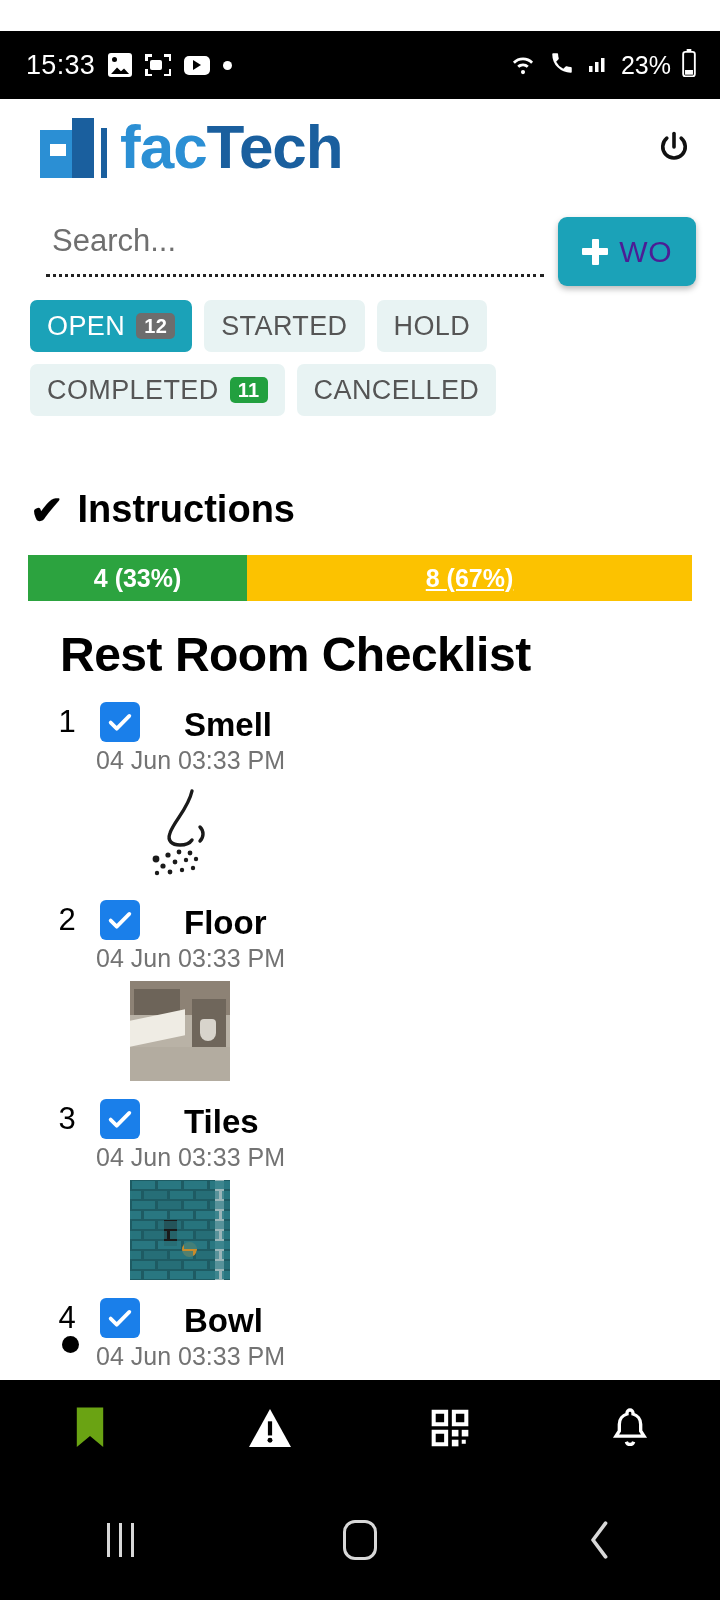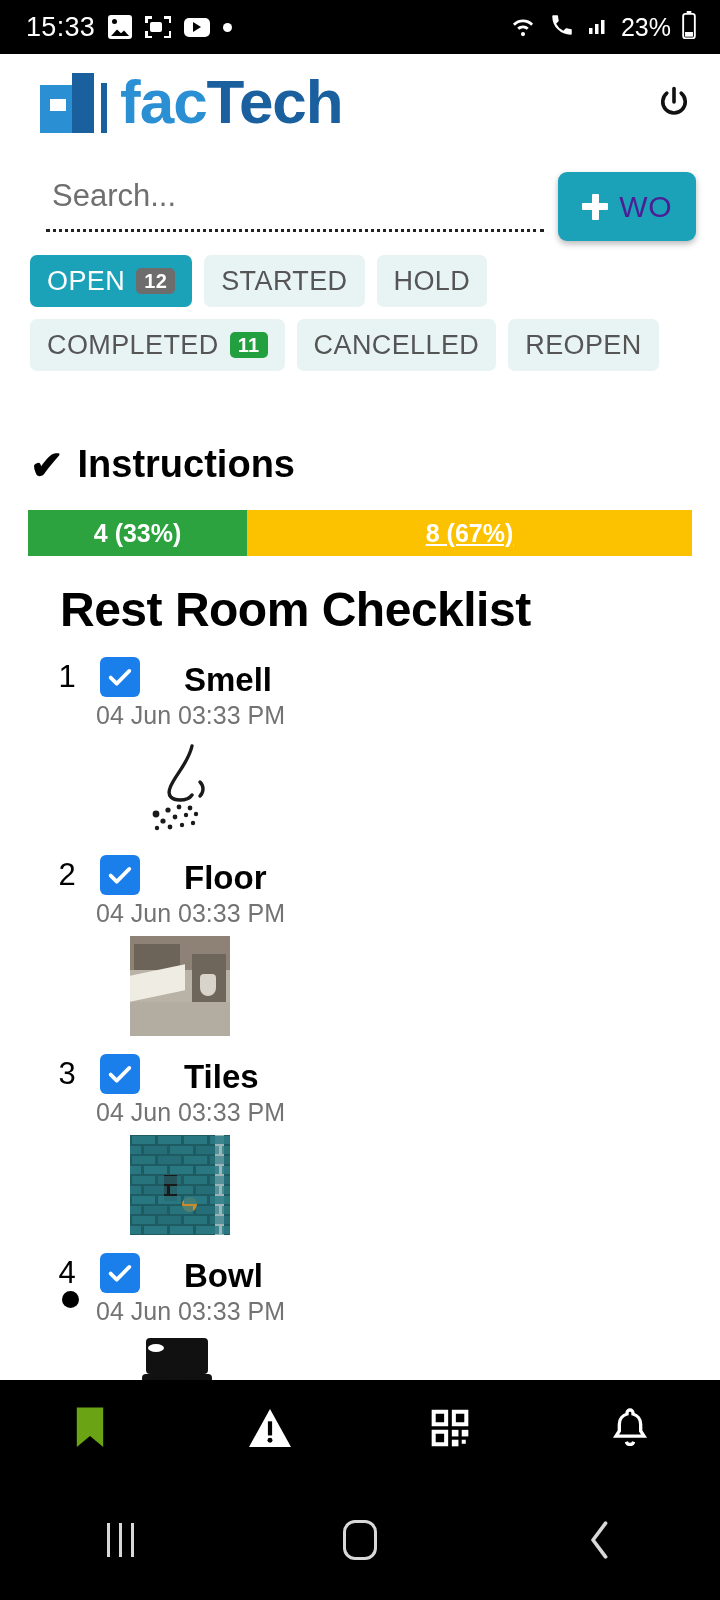--- a/index.html
+++ b/index.html
@@ -4,23 +4,24 @@
 <style>
   * { margin:0; padding:0; box-sizing:border-box; }
   html,body { width:720px; height:1600px; background:#fff; }
   body {
     font-family:"Liberation Sans", sans-serif;
     position:relative; overflow:hidden;
   }
 
   
   .statusbar{
-    height:54px; background:#000; color:#fff;
+    height:68px; background:#000; color:#fff;
     display:flex; align-items:center; justify-content:space-between;
     padding:0 22px 0 26px;
+    margin-top:31px;
   }
   .sb-left{ display:flex; align-items:center; gap:13px; }
   .sb-time{ font-size:27px; letter-spacing:.3px; }
   .sb-right{ display:flex; align-items:center; gap:9px; }
   .sb-batt{ font-size:25px; }
   .ic-photo{
     width:24px;height:24px;background:#fff;border-radius:3px;position:relative;
   }
   .ic-photo::after{
     content:"";position:absolute;left:3px;bottom:3px;width:18px;height:10px;
@@ -325,23 +326,20 @@
   </button>
   <button class="tab">
     <span>HOLD</span>
   </button>
   <button class="tab">
     <span>COMPLETED</span>
     <span class="badge green">11</span>
   </button>
   <button class="tab">
     <span>CANCELLED</span>
-  </button>
-  <button class="tab">
-    <span>REOPEN</span>
   </button>
 </div>
 
 <div class="instr">
   <span class="chk">✔</span>
   <span class="label">Instructions</span>
 </div>
 
 <div class="progress">
   <div class="prog-green" id="prog-done" style="flex: 0 0 33%; background: rgb(44, 163, 63);">4 (33%)</div>

